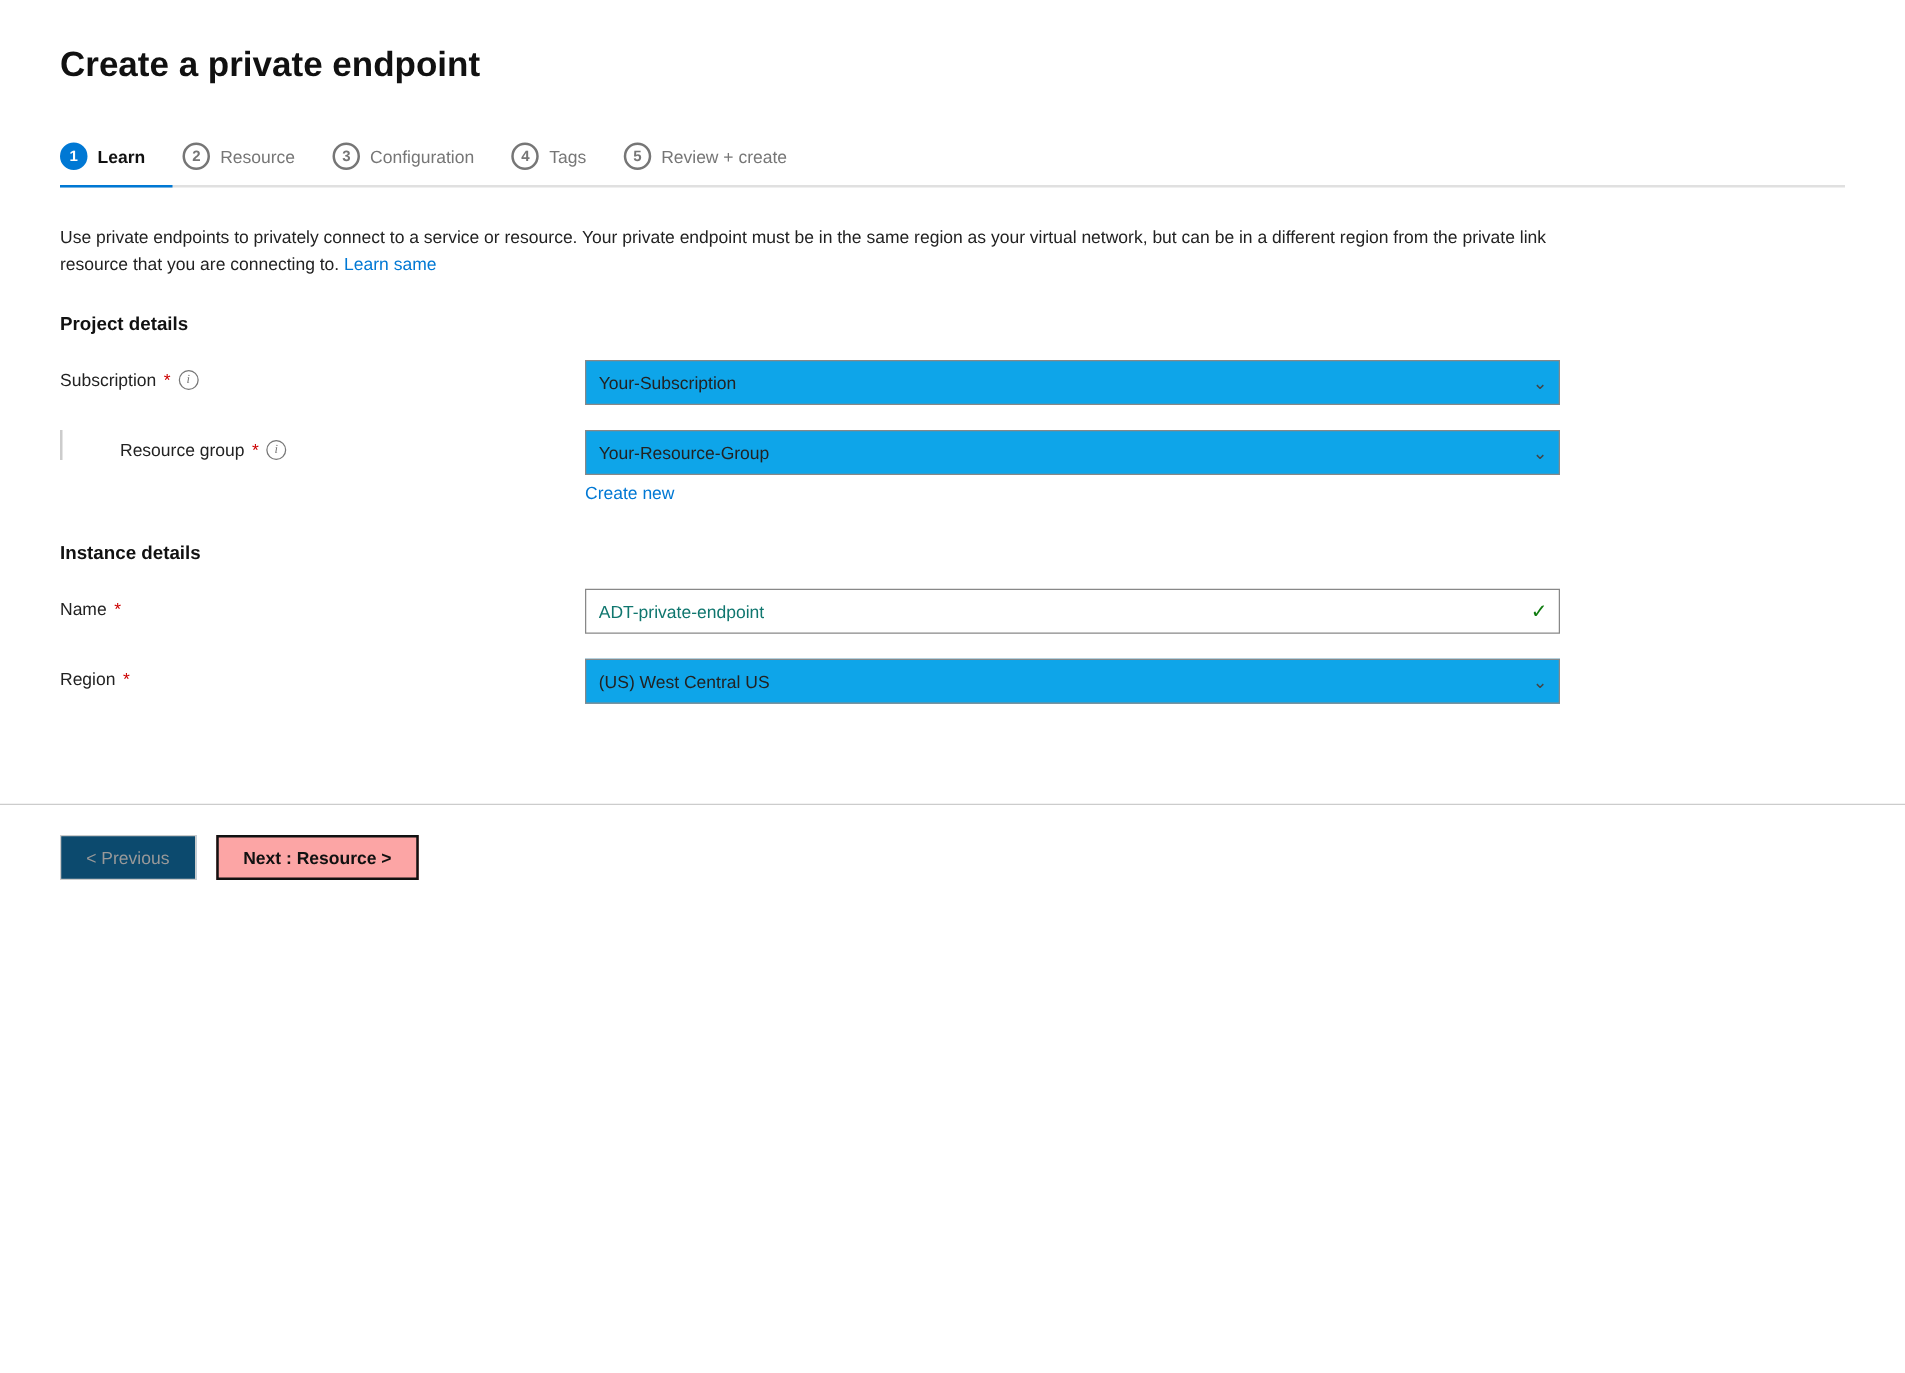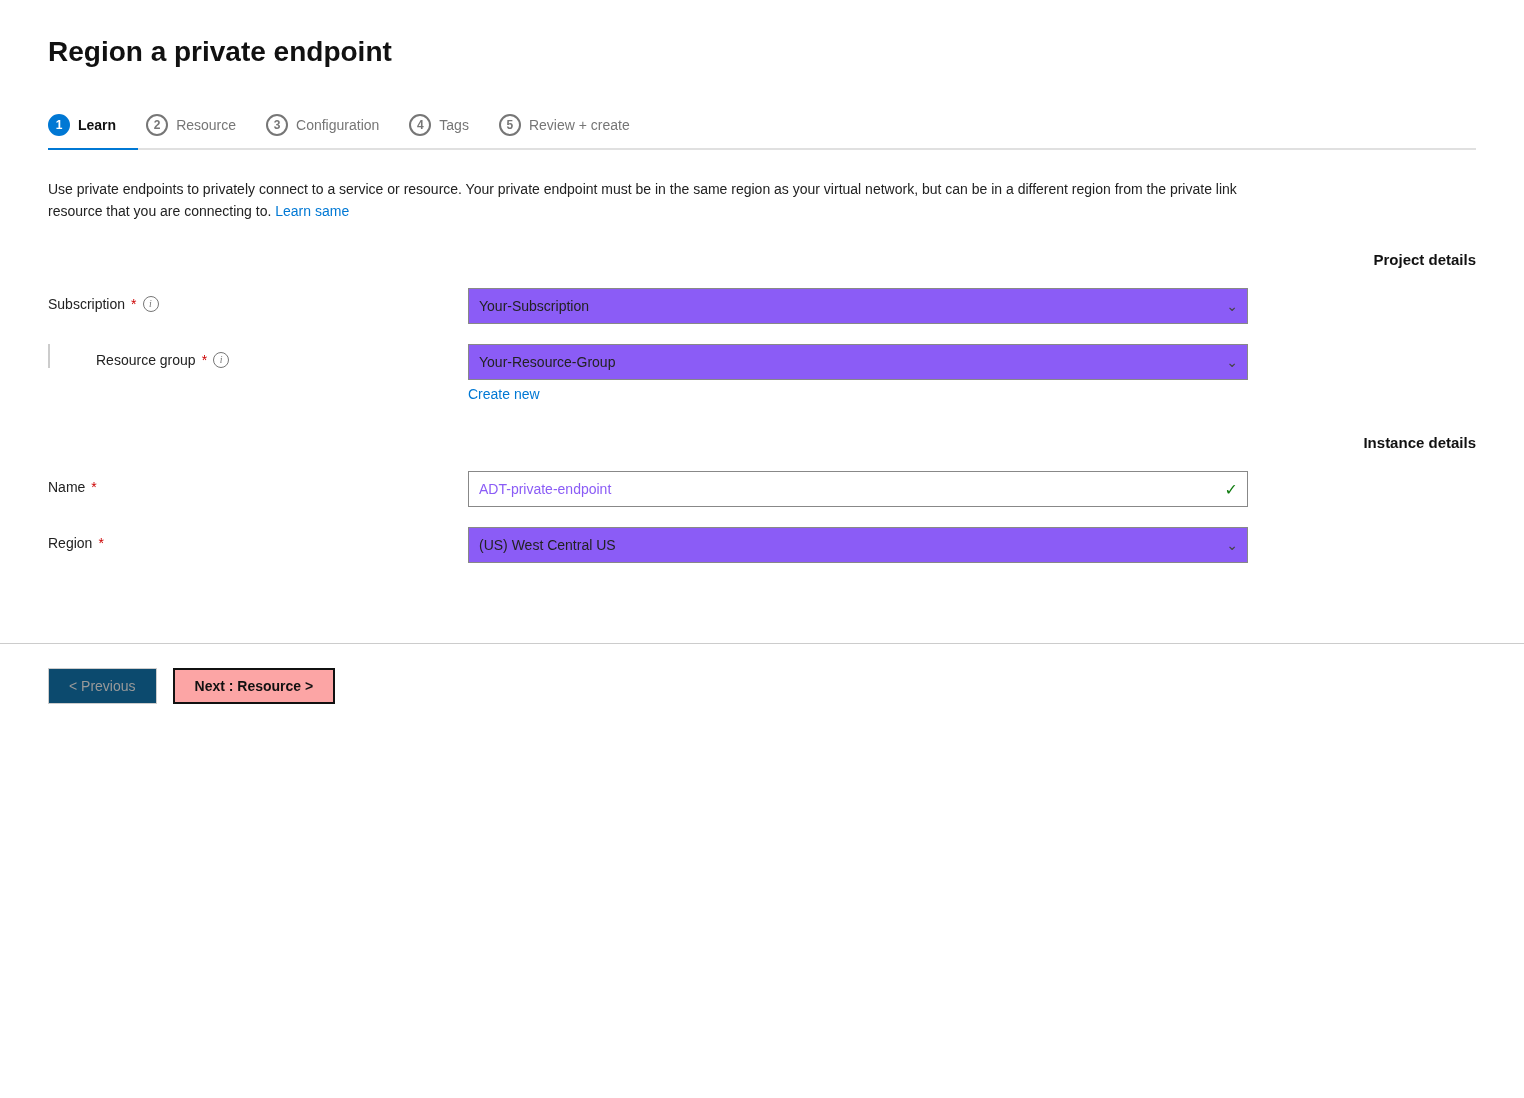--- a/index.html
+++ b/index.html
@@ -80,21 +80,20 @@
     .learn-more {
       color: #0078d4;
       text-decoration: none;
       cursor: pointer;
     }
     .section-title {
       font-size: 15px;
       font-weight: 700;
       color: #111;
       margin-bottom: 20px;
-      text-align: right;
     }
     .form-section {
       margin-bottom: 32px;
     }
     .form-row {
       display: flex;
       align-items: flex-start;
       margin-bottom: 20px;
     }
     .form-label-col {
@@ -132,21 +131,21 @@
     }
     .select-wrapper {
       position: relative;
       width: 100%;
       max-width: 780px;
     }
     .form-select {
       width: 100%;
       height: 36px;
       border: 1px solid #888;
-      background: #8b5cf6;
+      background: #0ea5e9;
       padding: 0 36px 0 10px;
       font-size: 14px;
       color: #222;
       appearance: none;
       cursor: pointer;
       outline: none;
     }
     .select-arrow {
       position: absolute;
       right: 10px;
@@ -156,21 +155,21 @@
       font-size: 14px;
       color: #444;
     }
     .form-input {
       width: 100%;
       max-width: 780px;
       height: 36px;
       border: 1px solid #888;
       padding: 0 36px 0 10px;
       font-size: 14px;
-      color: #8b5cf6;
+      color: #0f766e;
       outline: none;
       position: relative;
     }
     .input-wrapper {
       position: relative;
       width: 100%;
       max-width: 780px;
     }
     .input-check {
       position: absolute;
@@ -222,21 +221,21 @@
     }
     .chevron-down {
       display: inline-block;
       font-size: 14px;
     }
   </style>
 </head>
 <body>
 
 <div class="page-container">
-  <h1 class="page-title">Region a private endpoint</h1>
+  <h1 class="page-title">Create a private endpoint</h1>
 
   <div class="tabs">
     <div class="tab active">
       <div class="tab-circle">1</div>
       <span>Learn</span>
     </div>
     <div class="tab">
       <div class="tab-circle">2</div>
       <span>Resource</span>
     </div>

